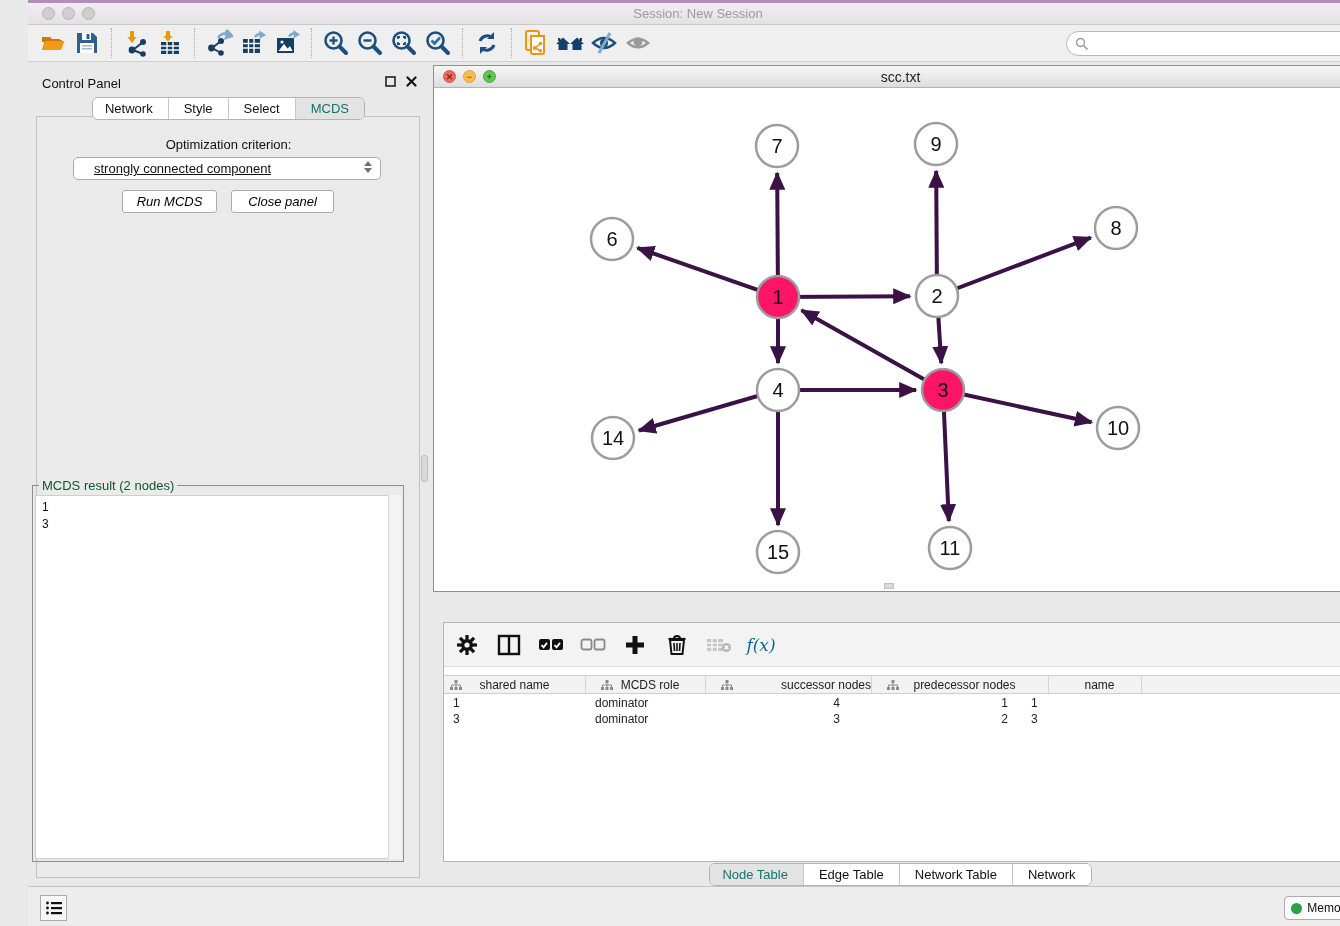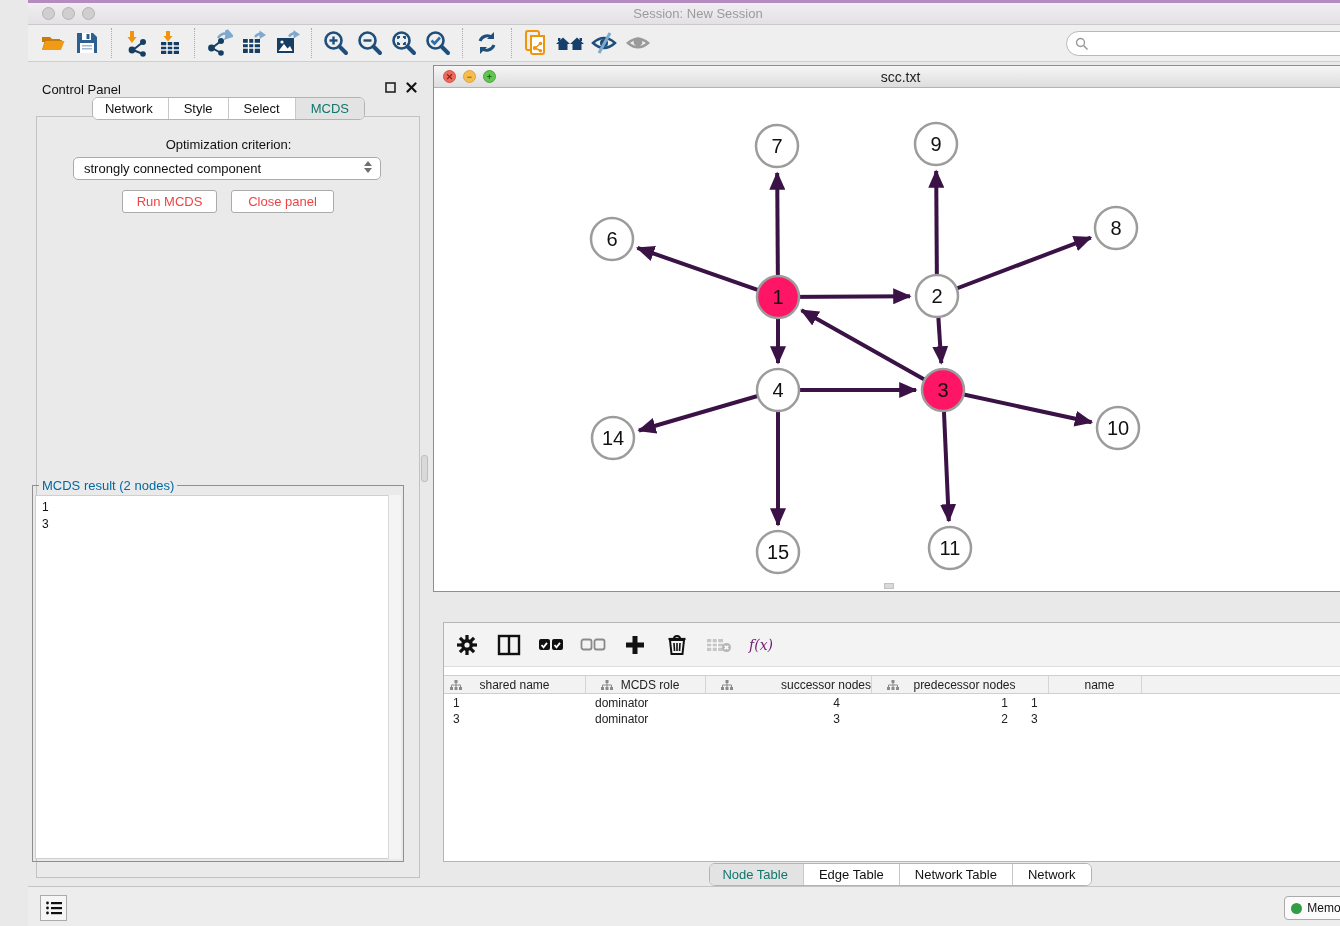--- a/index.html
+++ b/index.html
@@ -18,45 +18,45 @@
   .toolbar { position:absolute; left:0; top:25px; width:100%; height:37px; background:#efefef;
     border-bottom:1px solid #cfcfcf; display:flex; align-items:center; padding-left:8px; }
   .tb-btn { width:34px; height:30px; display:flex; align-items:center; justify-content:center; }
   .tb-sep { width:1px; height:30px; border-left:1px dotted #a9a9a9; margin:0 7px; }
   .search-wrap { position:absolute; right:10px; top:6px; width:292px; height:25px; background:#fff;
     border:1px solid #b9b9b9; border-radius:13px; display:flex; align-items:center; padding-left:8px; }
   .search-wrap input { border:none; outline:none; flex:1; height:20px; font-size:12px; background:transparent; }
 
   
   .control-panel { position:absolute; left:0; top:65px; width:401px; height:821px; background:#e9e9e9; }
-  .panel-head { position:absolute; left:0; top:10px; width:100%; height:30px;padding-left:20px; }
+  .panel-head { position:absolute; left:0; top:4px; width:100%; height:30px;padding-left:20px; }
   .panel-title { position:absolute; left:14px; top:7px; font-size:13px; color:#111; }
   .panel-icons { position:absolute; right:12px; top:7px; display:flex; gap:10px; align-items:center; }
   .cp-body { position:absolute; left:8px; top:51px; width:384px; height:762px;
     background:#eaeaea; border:1px solid #c2c2c2; }
   .seg-tabs { position:absolute; top:32px; left:0; width:100%; display:flex; justify-content:center; z-index:2; }
   .seg-group { display:flex; border:1px solid #b3b3b3; border-radius:6px; overflow:hidden; background:#fff; }
   .seg-tab { padding:3px 15px; font-size:13px; color:#111; background:#fff; border-left:1px solid #c9c9c9; cursor:default; }
   .seg-tab:first-child { border-left:none;padding-left:12px; }
   .seg-tab.active { background:#e3e3e3; color:#0f766e; }
   .opt-label { position:absolute; left:0; width:100%; top:72px; text-align:center; font-size:13px; color:#111; }
   .dropdown { position:absolute; left:45px; top:92px; width:308px; height:23px; background:#fff;
     border:1px solid #ababab; border-radius:5px; font-size:13px; color:#111;
-    display:flex; align-items:center; padding-left:10px; }
+    display:flex; align-items:center; padding-left:20px;text-decoration:underline; }
   .dd-stepper { position:absolute; right:8px; top:3px; display:flex; flex-direction:column; gap:2px; }
   .dd-stepper i { width:0; height:0; border-left:4px solid transparent; border-right:4px solid transparent; }
   .dd-up { border-bottom:5px solid #6f6f6f; }
   .dd-down { border-top:5px solid #6f6f6f; }
   .btn { position:absolute; height:23px; background:#fff; border:1px solid #ababab; border-radius:3px;
-    font-size:13px; color:#ef4444; display:flex; align-items:center; justify-content:center; }
+    font-size:13px; color:#000000; display:flex; align-items:center; justify-content:center;font-style:italic; }
   .btn-run { left:94px; top:125px; width:95px; }
   .btn-close { left:203px; top:125px; width:103px; }
   .result-box { position:absolute; left:4px; top:420px; width:372px; height:377px;
     border:1px solid #8f8f8f; }
-  .result-legend { position:absolute; left:6px; top:-8px; background:#eaeaea; padding:0 3px; font-size:13px; color:#0369a1; }
+  .result-legend { position:absolute; left:6px; top:-8px; background:#eaeaea; padding:0 3px; font-size:13px; color:#14532d; }
   .result-area { position:absolute; left:2px; top:9px; right:2px; bottom:2px; background:#fff;
     border:1px solid #cfcfcf; font-size:12px; color:#111; padding:3px 6px; white-space:pre; line-height:17px; }
   .result-scroll { position:absolute; right:2px; top:9px; bottom:2px; width:13px; background:#f4f4f4; border-left:1px solid #d8d8d8; }
   .cp-scroll-thumb { position:absolute; left:393px; top:390px; width:7px; height:27px; background:#d9d9d9; border:1px solid #bdbdbd; border-radius:3px; }
 
   
   .net-window { position:absolute; left:405px; top:65px; width:935px; height:527px;
     border:1px solid #8f8f8f; background:#fff; }
   .net-titlebar { position:absolute; left:0; top:0; width:100%; height:22px;
     background:linear-gradient(#f6f6f6,#dddddd); border-bottom:1px solid #b3b3b3; }
@@ -69,21 +69,21 @@
   .net-title { position:absolute; left:0; right:0; top:3px; text-align:center; font-size:14px; color:#222; }
   .net-canvas { position:absolute; left:0; top:22px; width:933px; height:503px; background:#fff; }
   .net-hscroll { position:absolute; left:450px; bottom:2px; width:10px; height:6px; background:#d9d9d9; border:1px solid #c2c2c2; }
 
   
   .table-panel { position:absolute; left:405px; top:595px; width:935px; height:291px; background:#e9e9e9; }
   .tp-inner { position:absolute; left:10px; top:27px; width:916px; height:240px; background:#fff; border:1px solid #b5b5b5; }
   .tp-toolbar { position:absolute; left:0; top:0; width:100%; height:44px; background:#f3f3f3;
     border-bottom:1px solid #ddd; display:flex; align-items:center; padding-left:10px; gap:16px; }
   .tp-tool { width:26px; height:26px; display:flex; align-items:center; justify-content:center; }
-  .fx-label { font-family:"DejaVu Serif", serif; font-style:italic; font-size:14px; color:#701a75; }
+  .fx-label { font-family:"DejaVu Serif", serif; font-style:italic; font-size:17px; color:#0369a1; }
   .tbl-head { position:absolute; left:0; top:52px; width:100%; height:19px; display:flex;
     background:#f2f2f2; border-top:1px solid #cfcfcf; border-bottom:1px solid #cfcfcf;gap:9px; }
   .th { position:relative; height:100%; border-right:1px solid #d5d5d5; font-size:12px; color:#222;
     display:flex; align-items:center; justify-content:center; }
   .th .org-ic { position:absolute; left:6px; top:4px; }
   .tbl-body { position:absolute; left:0; top:72px; width:100%; }
   .tr { display:flex; height:16px; }
   .td { font-size:12px; color:#222; height:16px; line-height:16px; overflow:hidden; }
   .tp-tabs { position:absolute; left:0; width:100%; top:268px; display:flex; justify-content:center; }
 

